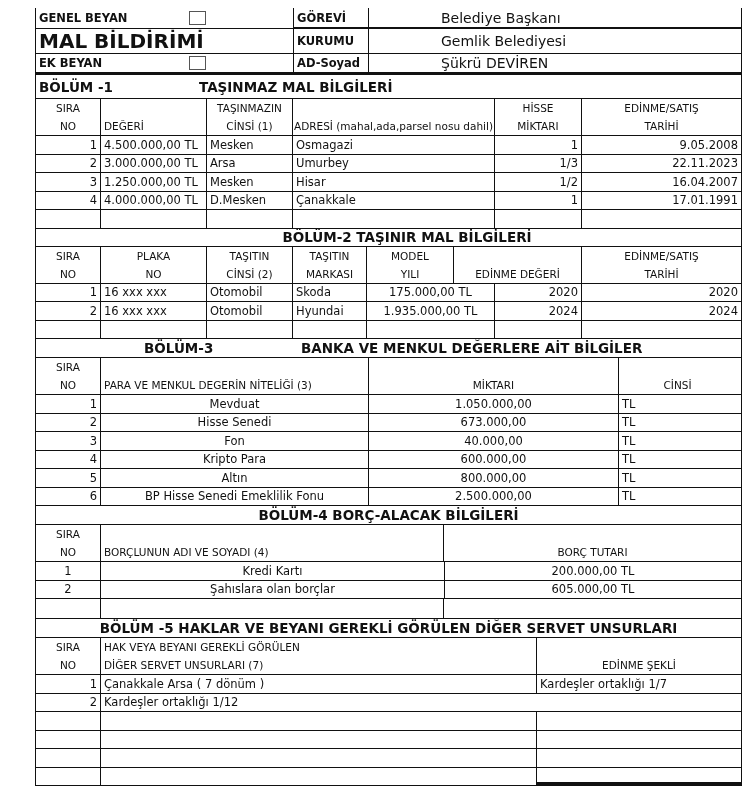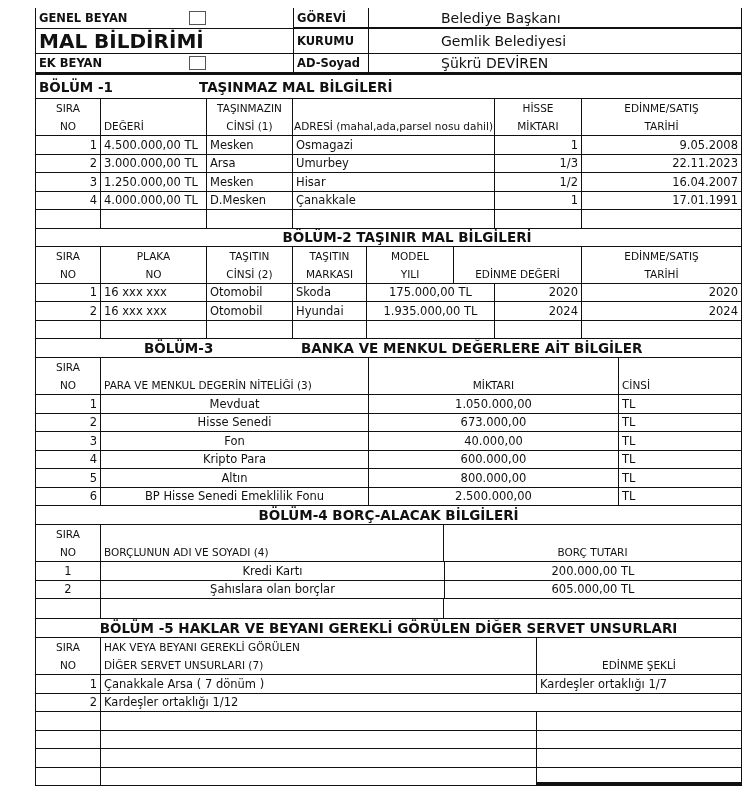--- a/index.html
+++ b/index.html
@@ -191,21 +191,21 @@
         <span>NO</span>
       </div>
     <div class="cell hdr" style="width:268px; align-items:flex-start;">
         <span>&nbsp;</span>
         <span>PARA VE MENKUL DEGERİN NİTELİĞİ (3)</span>
       </div>
     <div class="cell hdr" style="width:250px;">
         <span>&nbsp;</span>
         <span>MİKTARI</span>
       </div>
-    <div class="cell hdr" style="flex:1; align-items:flex-start; padding-right:8px;">
+    <div class="cell hdr" style="flex:1; align-items:center; padding-right:8px;">
         <span>&nbsp;</span>
         <span>CİNSİ</span>
       </div>
   </div>
   <div class="row h18">
     <div class="cell r" style="width:65px;">1</div>
     <div class="cell c" style="width:268px;">Mevduat</div>
     <div class="cell c" style="width:250px;">1.050.000,00</div>
     <div class="cell l" style="flex:1;">TL</div>
   </div>

